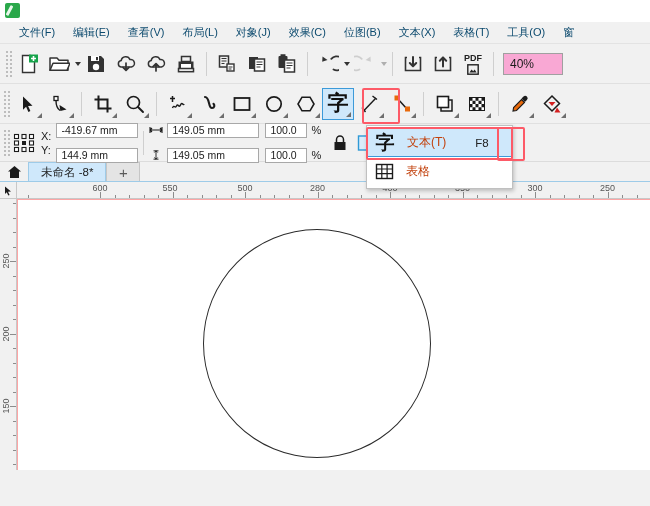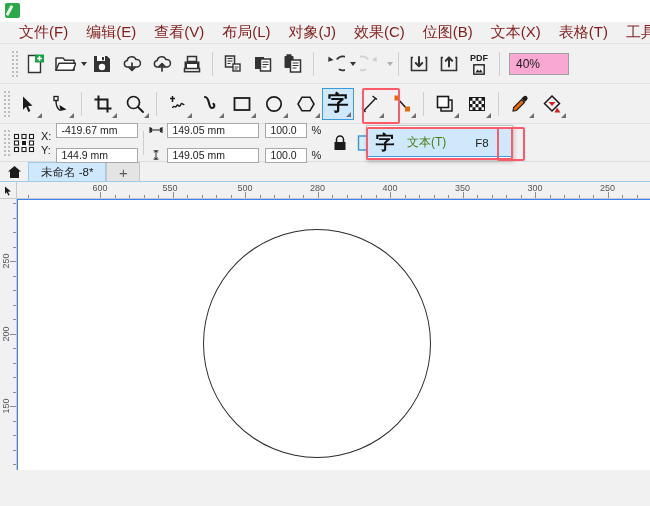--- a/index.html
+++ b/index.html
@@ -33,30 +33,30 @@
   .title-text { font-size: 12px; color: #1b1b1b; white-space: nowrap; letter-spacing: .1px; }
 
   
   .menubar {
     height: 22px; background: #f1f1f1;
     display: flex; align-items: center;
     padding-left: 10px;
     border-bottom: 1px solid #e3e3e3;
   }
   .menu-item {
-    font-size: 15px; color: #7f1d1d;
+    font-size: 11px; color: #0c4a6e;
     padding: 2px 9px 2px 9px; white-space: nowrap; cursor: default;
   }
 
   
   .toolbar {
     height: 40px; background: #f1f1f1;
     display: flex; align-items: center;
     border-bottom: 1px solid #e0e0e0;
-    padding-left: 10px;
+    padding-left: 4px;
   }
   .grip {
     width: 8px; height: 30px; margin-right: 2px;
     background-image: radial-gradient(#bdbdbd 1px, transparent 1px);
     background-size: 4px 4px; background-position: 1px 1px;
     flex: 0 0 auto;
   }
   .tbtn {
     width: 30px; height: 30px; display: flex;
     align-items: center; justify-content: center;
@@ -154,21 +154,21 @@
     font-size: 11.5px; color: #1b1b1b; white-space: nowrap;
   }
   .add-tab {
     width: 34px; background: #e4e4e4; border: 1px solid #c6c6c6;
     border-bottom: none;
     display: flex; align-items: center; justify-content: center;
     color: #5a5a5a; font-size: 15px;
   }
 
   
-  .workspace { position: relative; height: 288px; background: #3b82f6; padding-left: 32px; }
+  .workspace { position: relative; height: 288px; background: #fca5a5; padding-left: 32px; }
   .hruler {
     position: absolute; left: 0; top: 0; right: 0; height: 17px;
     background: #f1f1f1; border-bottom: 1px solid #c8c8c8;
     overflow: hidden;
   }
   .hruler .corner-box {
     position: absolute; left: 0; top: 0; width: 17px; height: 17px;
     background: #f1f1f1; z-index: 3; border-right: 1px solid #c8c8c8;
     display: flex; align-items: center; justify-content: center;
   }
@@ -206,21 +206,21 @@
     background: #ffffff; border: 1px solid #c0c0c0;
     box-shadow: 1px 2px 4px rgba(0,0,0,.22);
     padding: 2px 0;
   }
   .fly-item {
     display: flex; align-items: center; height: 29px;
     padding: 0 8px 0 4px; gap: 9px; white-space: nowrap;
   }
   .fly-item.sel { background: #cfe8fb; border: 1px solid #3c9ad9; }
   .fly-ico { width: 26px; display: flex; align-items: center; justify-content: center; }
-  .fly-label { font-size: 12px; color: #4d7c0f; }
+  .fly-label { font-size: 12px; color: #c2410c; }
   .fly-key { font-size: 11.5px; color: #222; margin-left: 20px; }
   .fly-glyph { font-size: 19px; font-weight: 700; color: #111; font-family: "DejaVu Sans", sans-serif; }
 </style>
 </head>
 <body>
 
 <div class="app">
 
   <div class="titlebar">
     <div class="logo"></div>
@@ -701,19 +701,28 @@
   </div>
 
   <div class="flyout" style="left:366px; top:125px; width:147px;">
     <div class="fly-item sel">
       <span class="fly-ico">
         <span class="fly-glyph">字</span>
       </span>
       <span class="fly-label">文本(T)</span>
       <span class="fly-key">F8</span>
     </div>
+    <div class="fly-item">
+      <span class="fly-ico">
+        <svg width="19" height="19" viewBox="0 0 19 19">
+          <rect x="1.5" y="2.5" width="16" height="14" fill="#fff" stroke="#1b1b1b" stroke-width="1.4"></rect>
+          <path d="M1.5 7h16M1.5 11.7h16M6.8 2.5v14M12.1 2.5v14" stroke="#1b1b1b" stroke-width="1.2"></path>
+        </svg>
+      </span>
+      <span class="fly-label">表格</span>
+    </div>
   </div>
 
   <div class="annot" style="left:362px; top:88px; width:38px; height:36px;"></div>
   <div class="annot" style="left:366px; top:127px; width:147px; height:33px;"></div>
   <div class="annot" style="left:497px; top:127px; width:28px; height:34px;"></div>
 
 </div>
 
 </body></html>

